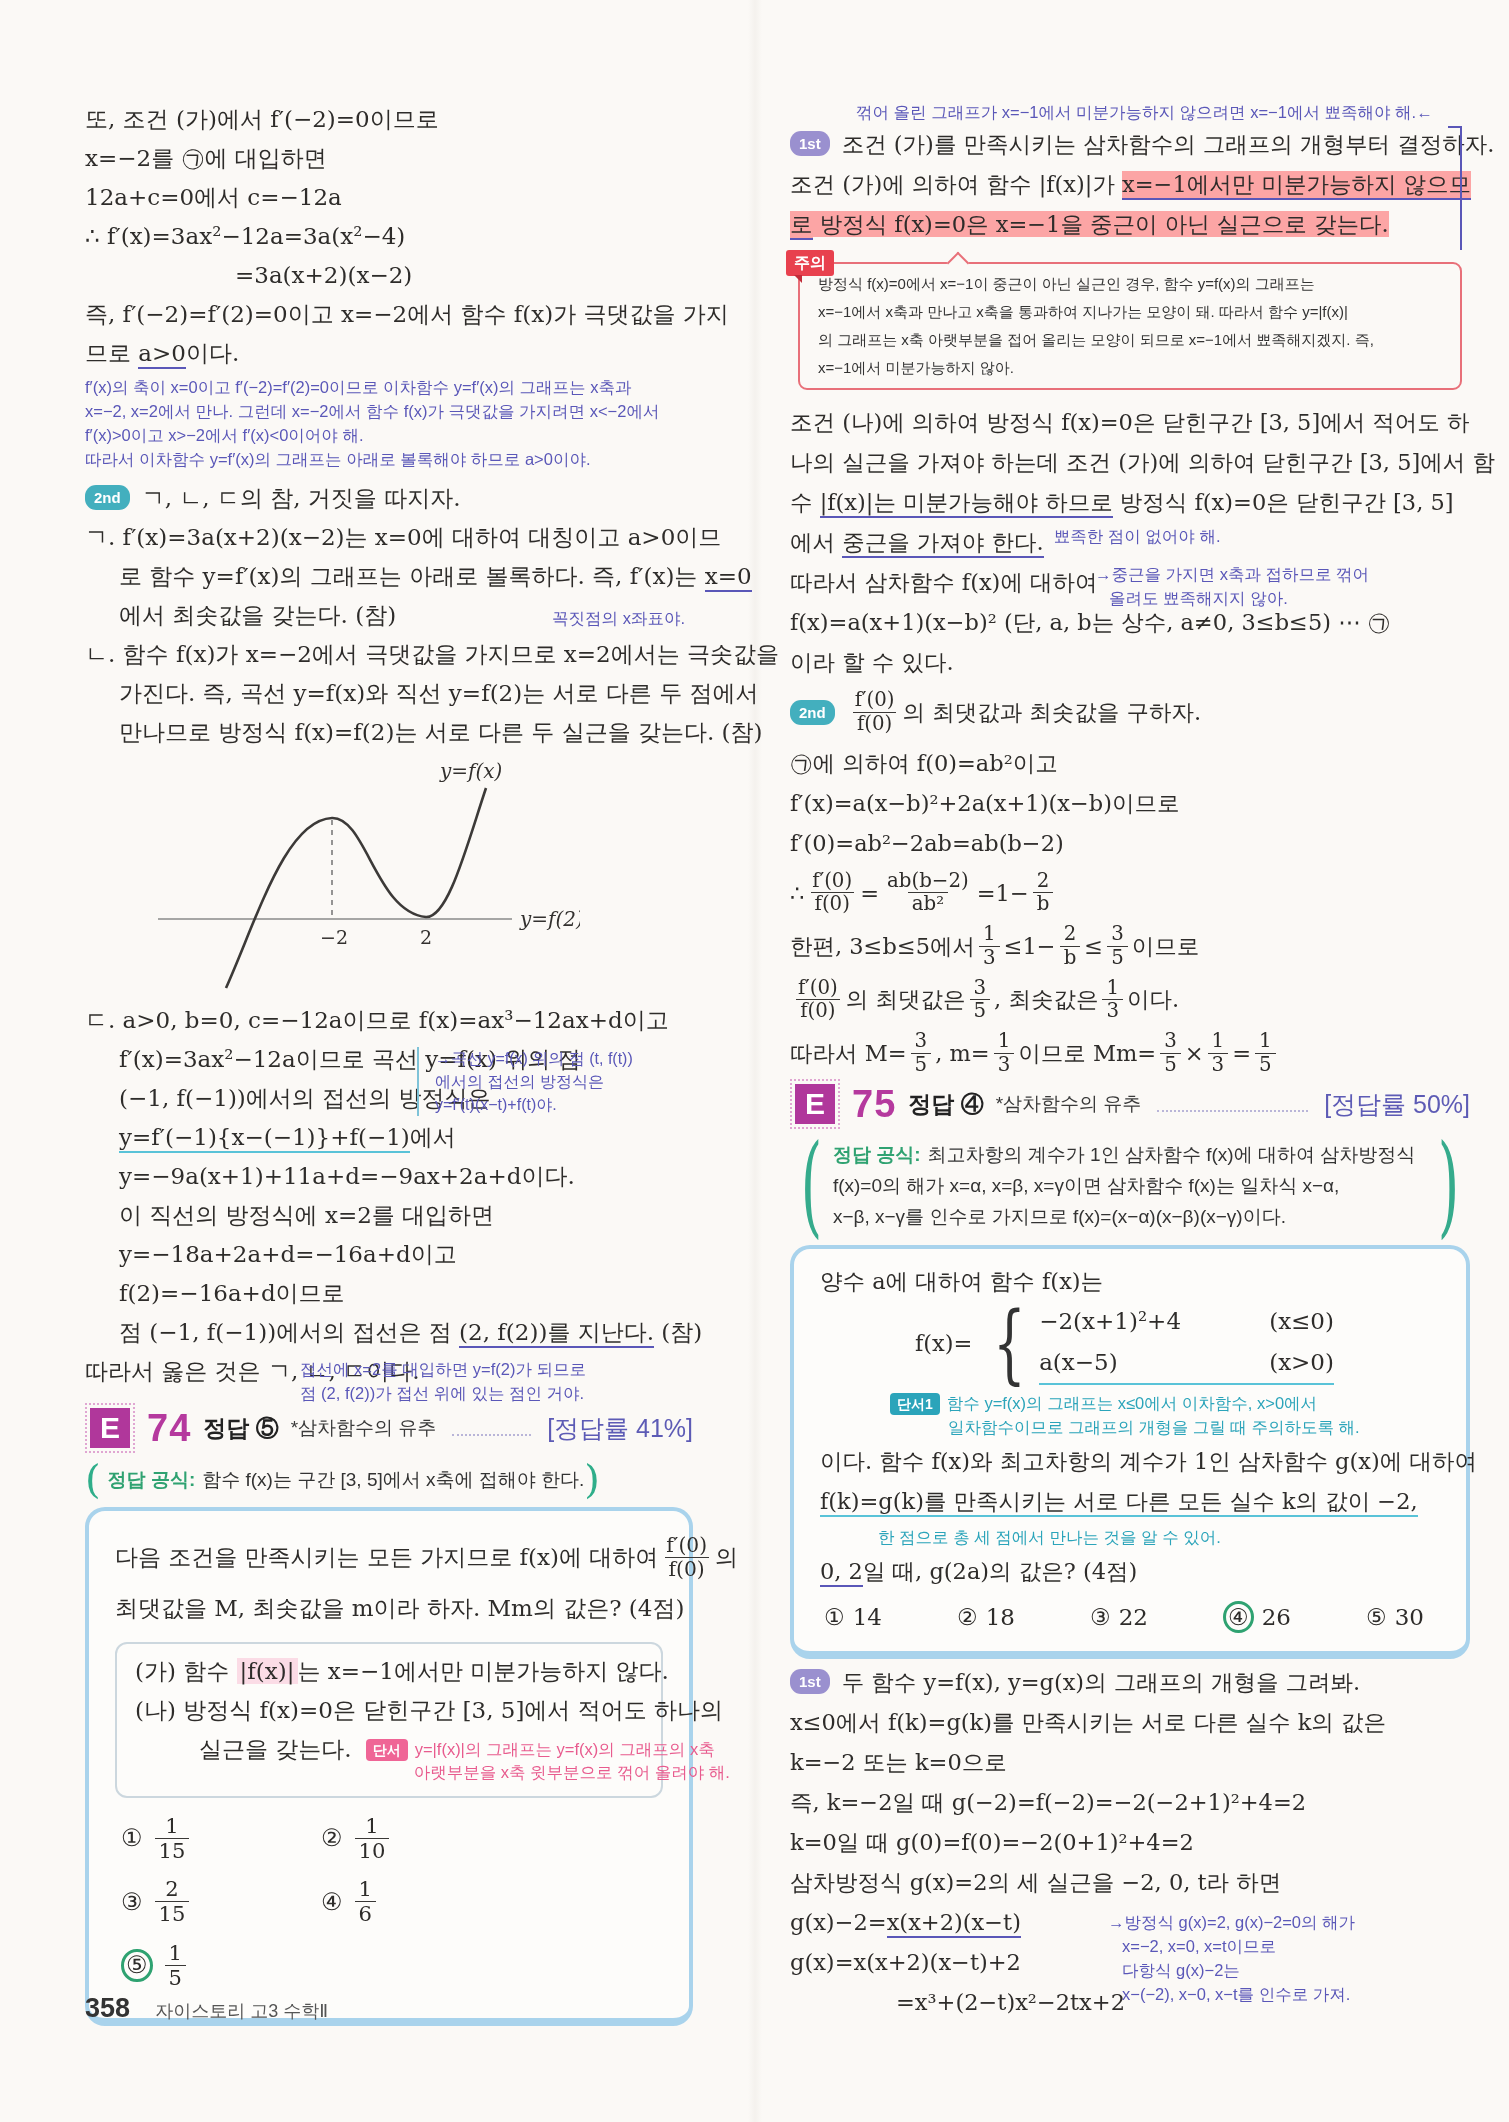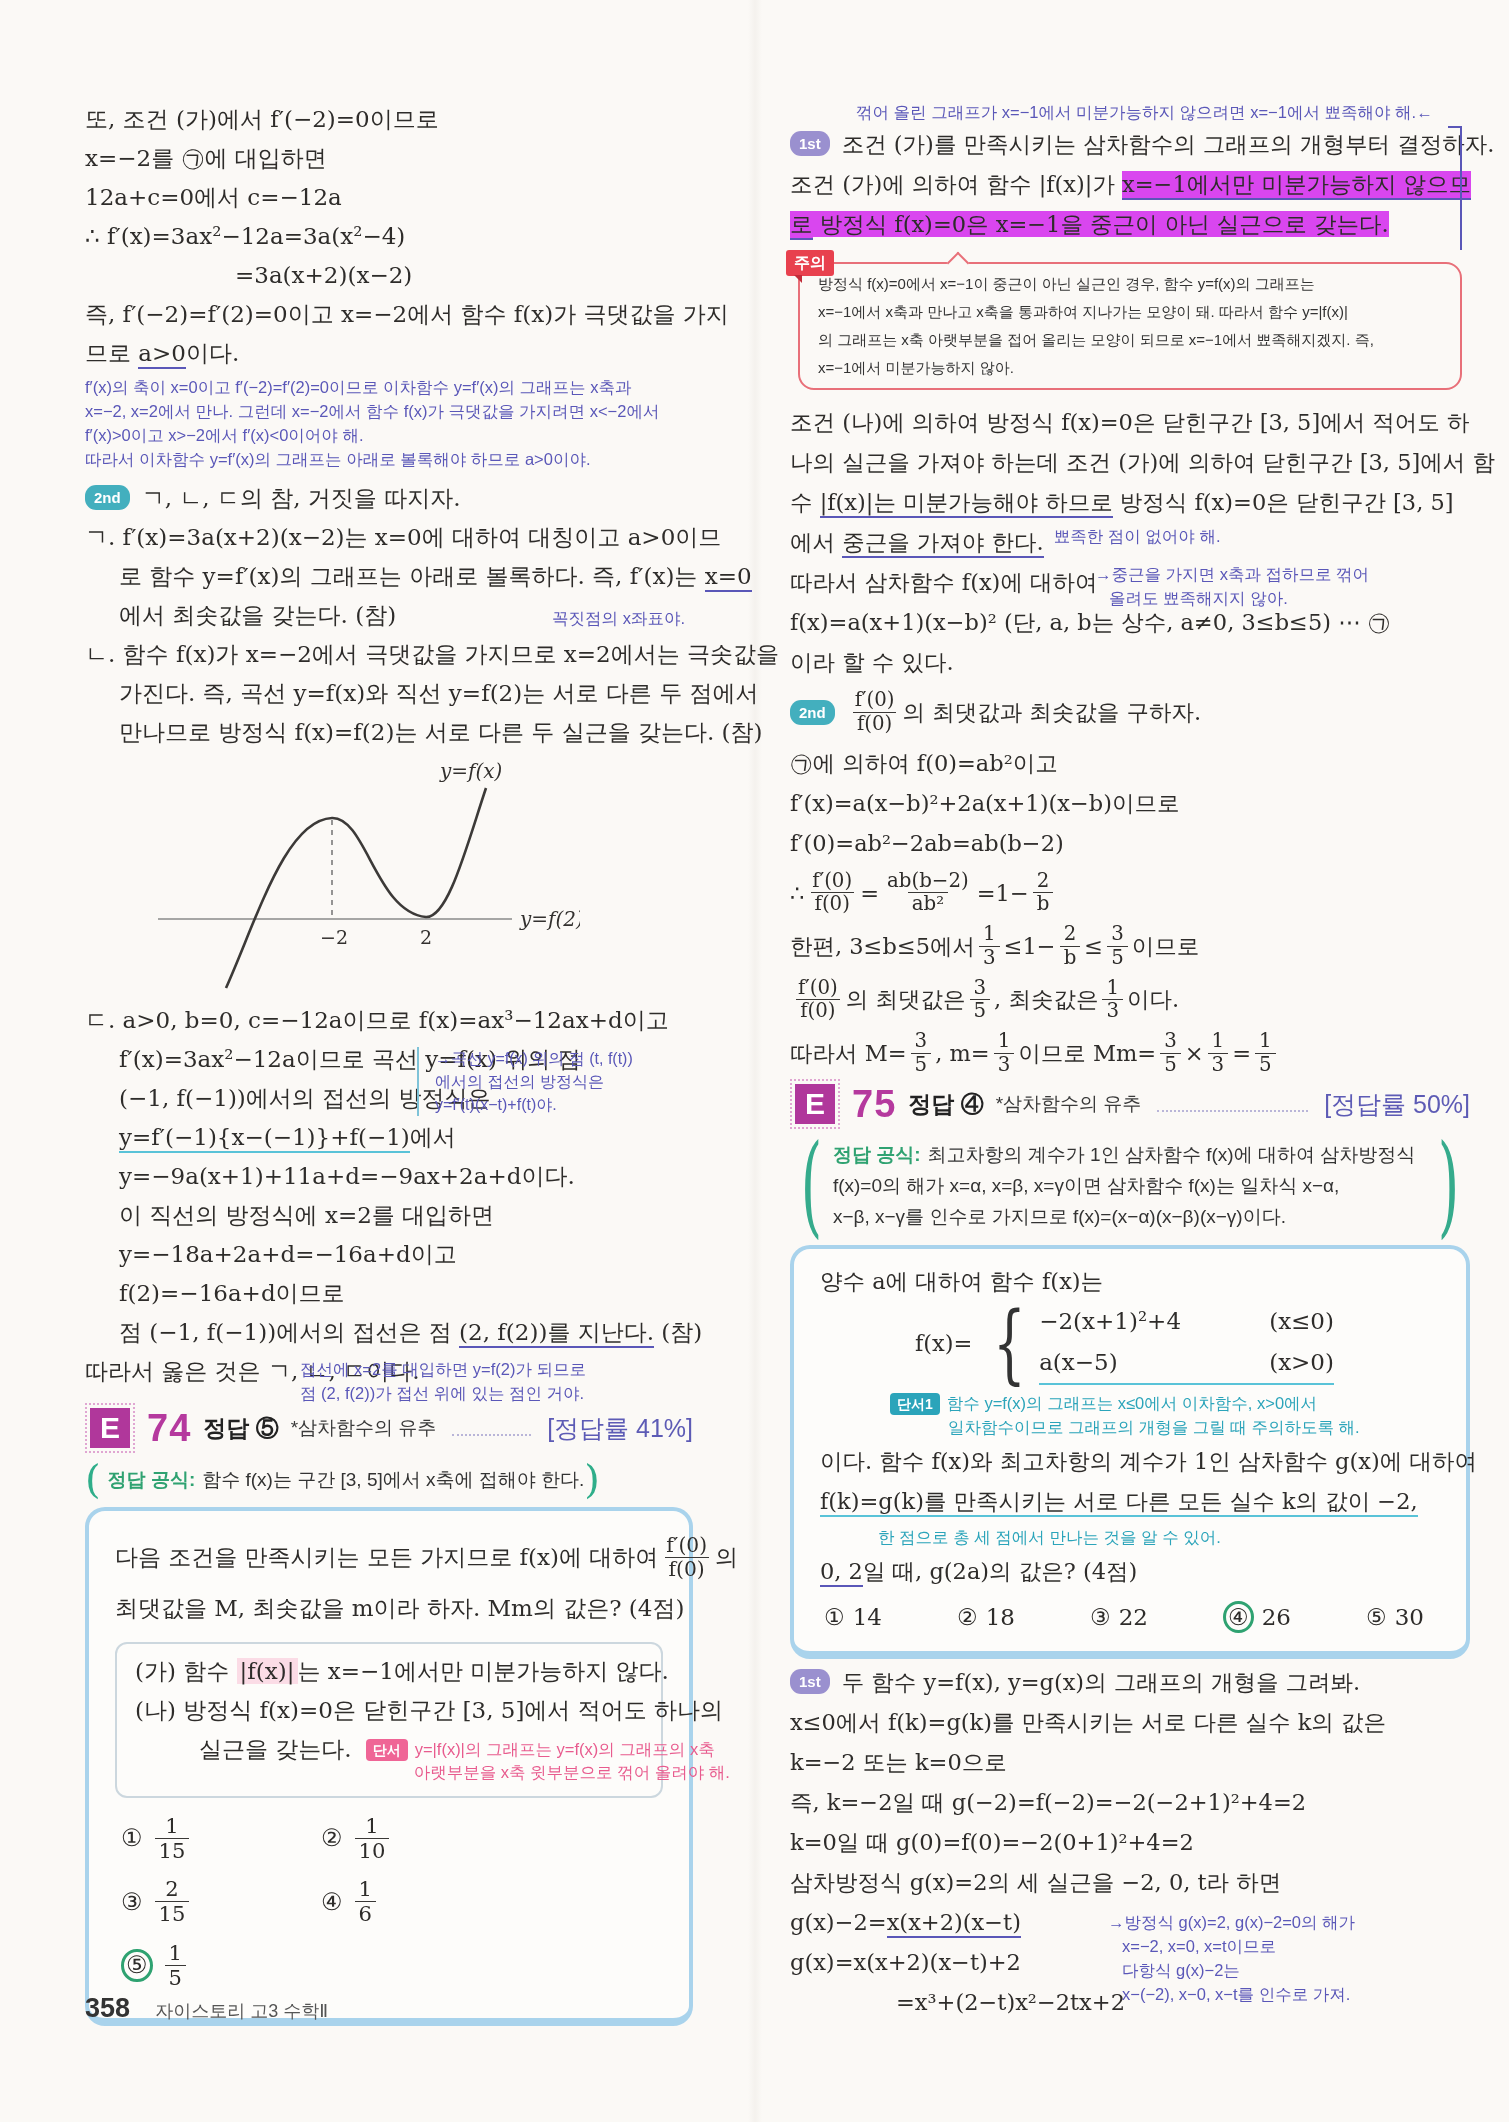--- a/index.html
+++ b/index.html
@@ -11,21 +11,21 @@
   .col{position:absolute}
   .ln{font-size:23px;line-height:39px;white-space:nowrap}
   .col-r .ln{font-size:22.5px;line-height:40px}
   .ind{padding-left:34px}
   .ind2{padding-left:150px}
   .sm{font-family:"Liberation Sans",sans-serif;font-size:16.5px;line-height:24px;color:#5a57b8;white-space:nowrap}
   .pk{font-family:"Liberation Sans",sans-serif;font-size:16.5px;line-height:23px;color:#e85b8e;white-space:nowrap}
   .tl{font-family:"Liberation Sans",sans-serif;font-size:16.5px;line-height:24px;color:#2ba4ba;white-space:nowrap}
   .ul1{border-bottom:2.5px solid #5a57b8;padding-bottom:1px}
   .ul2{border-bottom:2.5px solid #59c3d8;padding-bottom:1px}
-  .hlo{background:#d946ef}
+  .hlo{background:#fca5a5}
   .hlp{background:#fbdce6;padding:0 3px}
   .badge{display:inline-block;background:#9a90cf;color:#fff;font:bold 15px/23px "Liberation Sans",sans-serif;
          border-radius:11px;padding:1px 9px;margin-right:12px;vertical-align:3px}
   .badge.t{background:#43afbe}
   .hbadge{display:inline-block;background:#ef6596;color:#fff;font:bold 14px/20px "Liberation Sans",sans-serif;
           border-radius:4px;padding:1px 7px;margin-right:7px}
   .hbadge.t{background:#2ba4ba}
   .frac{display:inline-flex;flex-direction:column;align-items:center;vertical-align:middle;
         line-height:1.15;margin:0 4px;font-size:0.88em}
   .frac .fd{border-top:1.6px solid #3a3836;padding:0 4px}
@@ -43,21 +43,21 @@
   .erate{font-family:"Liberation Sans",sans-serif;font-size:25px;color:#5d5bb5;white-space:nowrap}
   .gform{font-family:"Liberation Sans",sans-serif;font-size:19px;line-height:31px;color:#333;
          display:flex;align-items:center;margin:8px 0;white-space:nowrap}
   .gpar{color:#2fae8a;font-size:40px;font-family:"DejaVu Serif",serif;line-height:31px;font-weight:200}
   .gbig{color:#35ab8c;font-size:110px;font-family:"DejaVu Serif",serif;line-height:95px;
         font-weight:200;transform:scaleX(.5)}
   .glabel{color:#2fa271;font-weight:bold;margin:0 7px;white-space:nowrap}
   .qbox{border:4px solid #a9d3ec;border-bottom-width:8px;border-radius:20px;
         padding:16px 26px 14px;background:#fdfcfa;margin-top:12px}
   .cbox{border:2px solid #ccd7de;border-radius:12px;padding:8px 18px 12px;margin:14px 0 6px}
-  .warnwrap{position:relative;border:2px solid #e87079;border-radius:16px;
+  .warnwrap{position:relative;border:2px solid #e87079;border-radius:9px;
             padding:6px 12px 6px 18px;margin:18px 0 12px 8px}
   .warntag{position:absolute;left:-14px;top:-14px;background:#e8414e;color:#fff;
            font:bold 16px/22px "Liberation Sans",sans-serif;padding:2px 8px;border-radius:3px}
   .warntag::after{content:"";position:absolute;left:8px;bottom:-7px;width:0;height:0;
            border-left:8px solid transparent;border-top:8px solid #c22c39}
   .warncaret{position:absolute;top:-9px;left:150px;width:14px;height:14px;background:#fbf9f6;
            border-left:2px solid #e87079;border-top:2px solid #e87079;transform:rotate(45deg)}
   .warn-ln{font-family:"Liberation Sans",sans-serif;font-size:15px;line-height:28px;color:#333;white-space:nowrap}
   .choices74{display:flex;flex-wrap:wrap;margin-top:16px;font-size:24px;padding-left:6px}
   .choices74 .ch{width:200px;display:flex;align-items:center;margin-bottom:14px}

